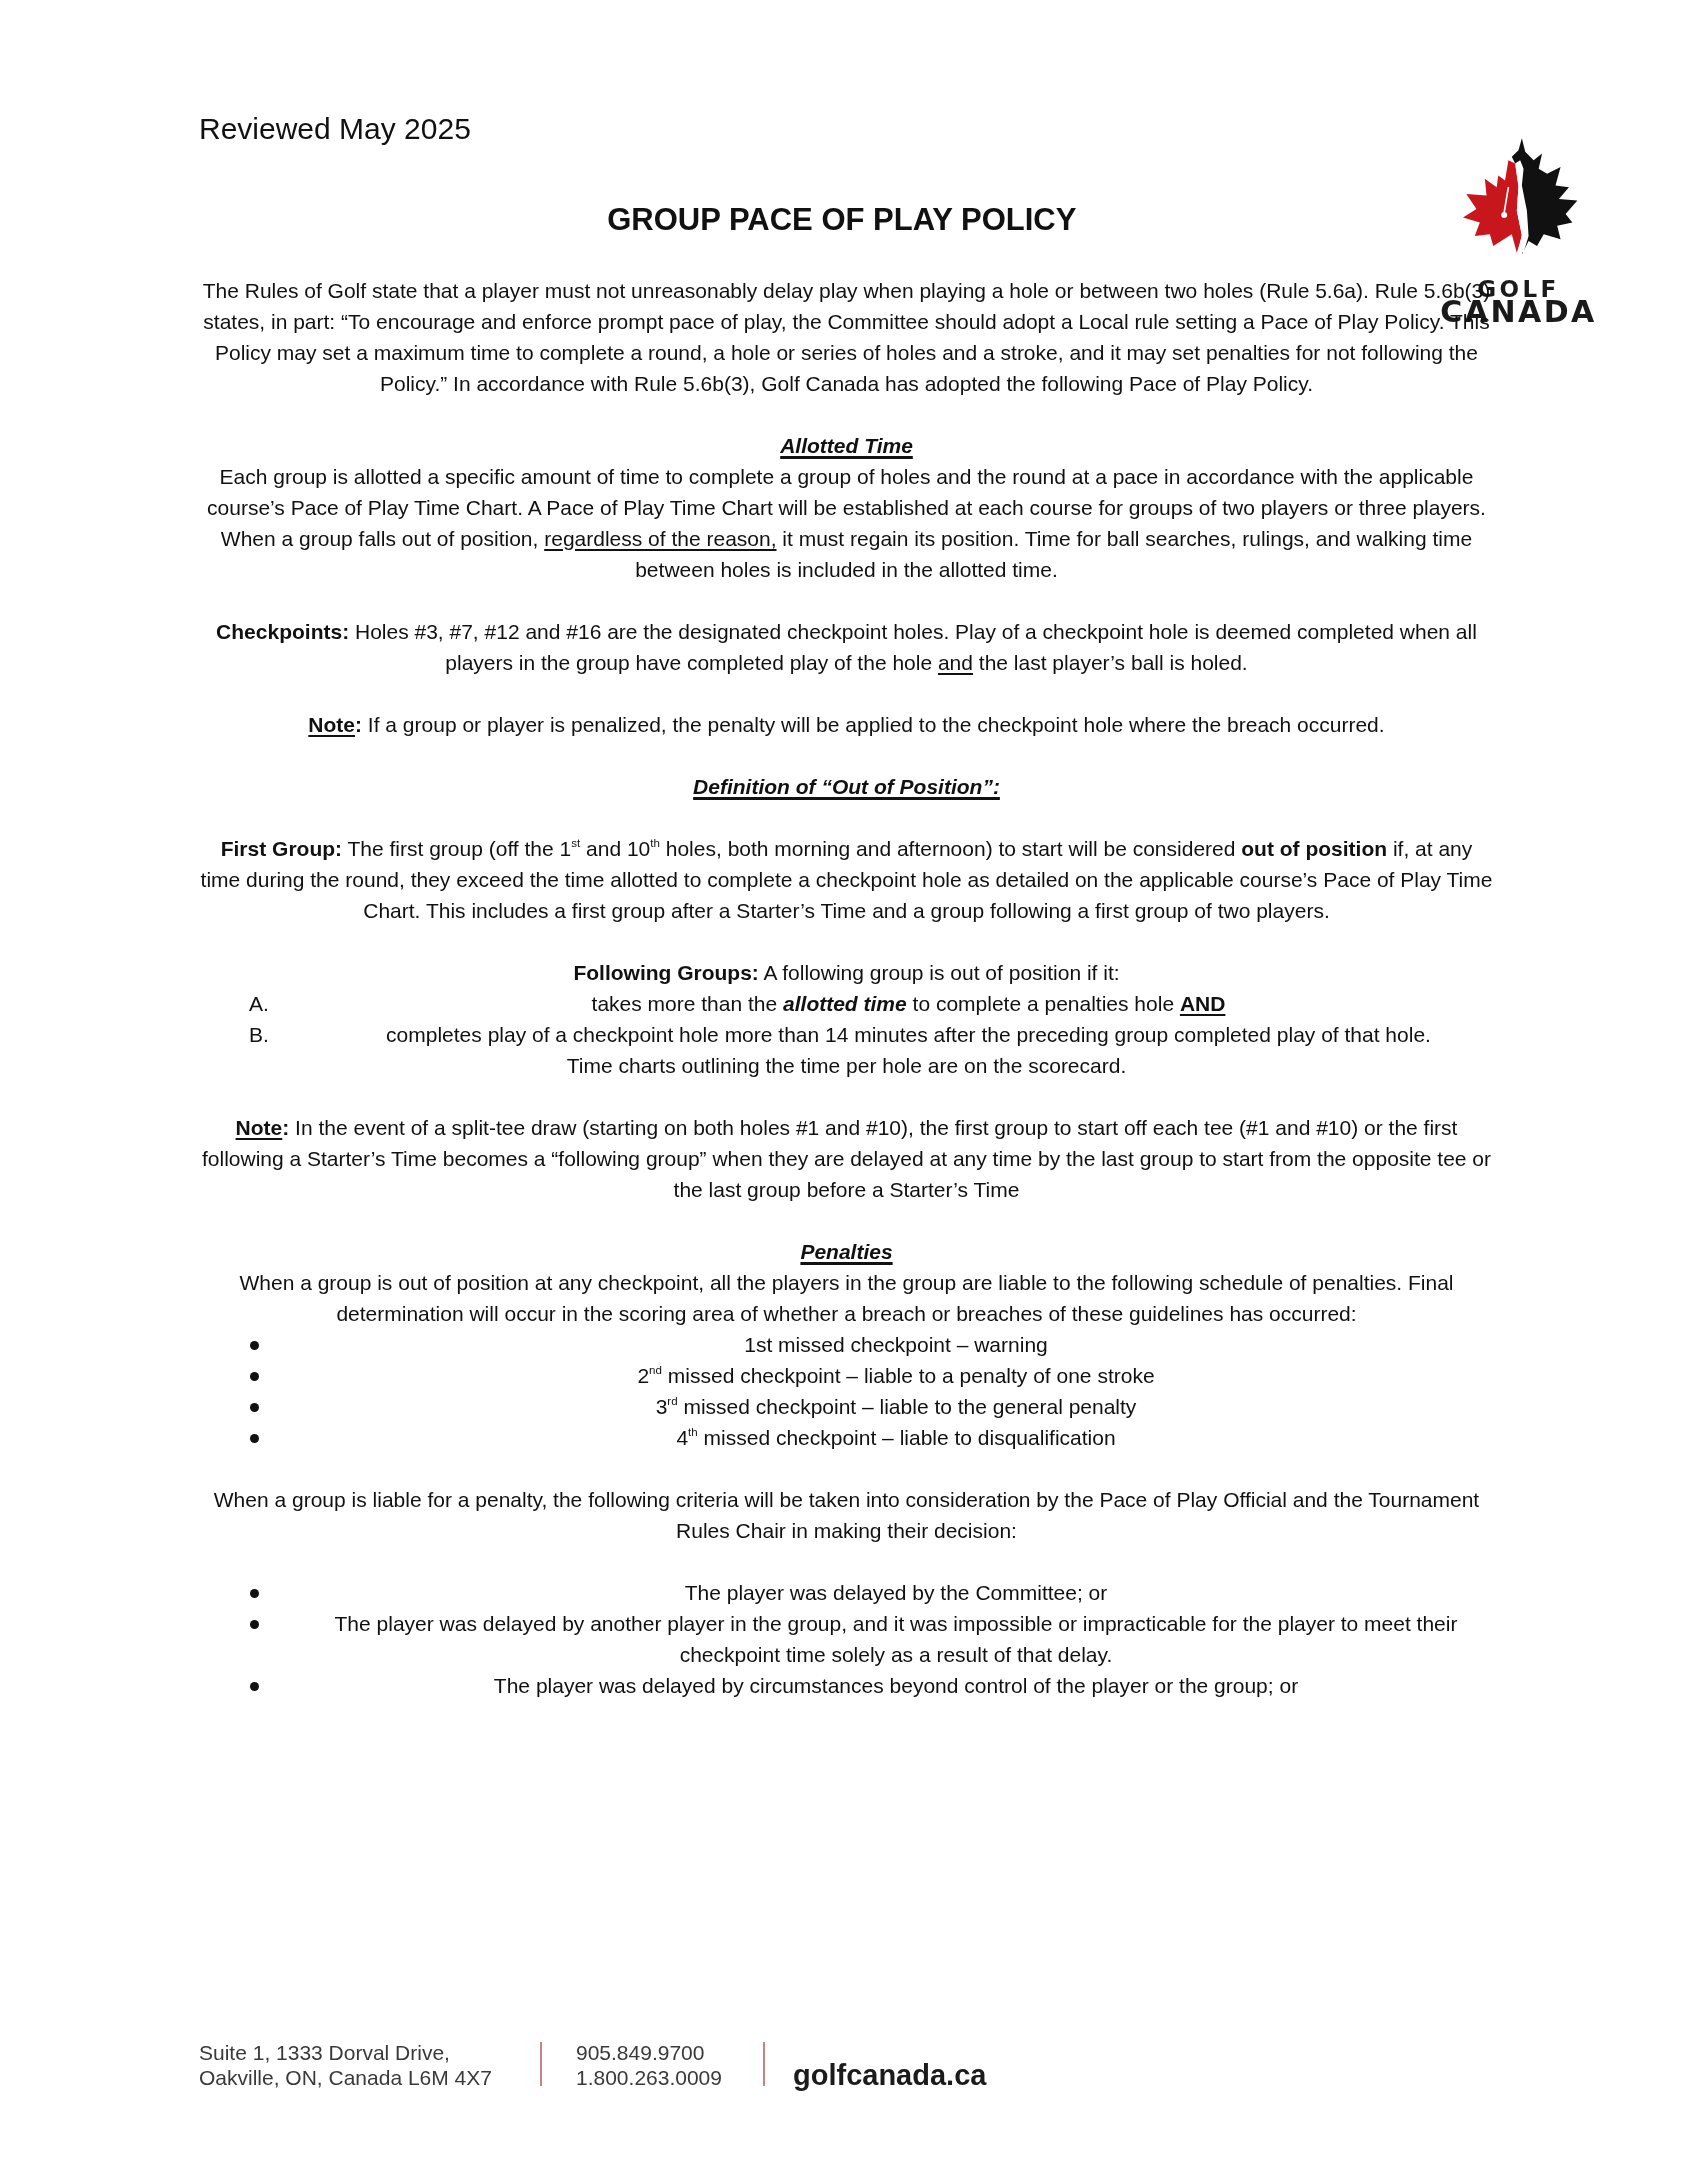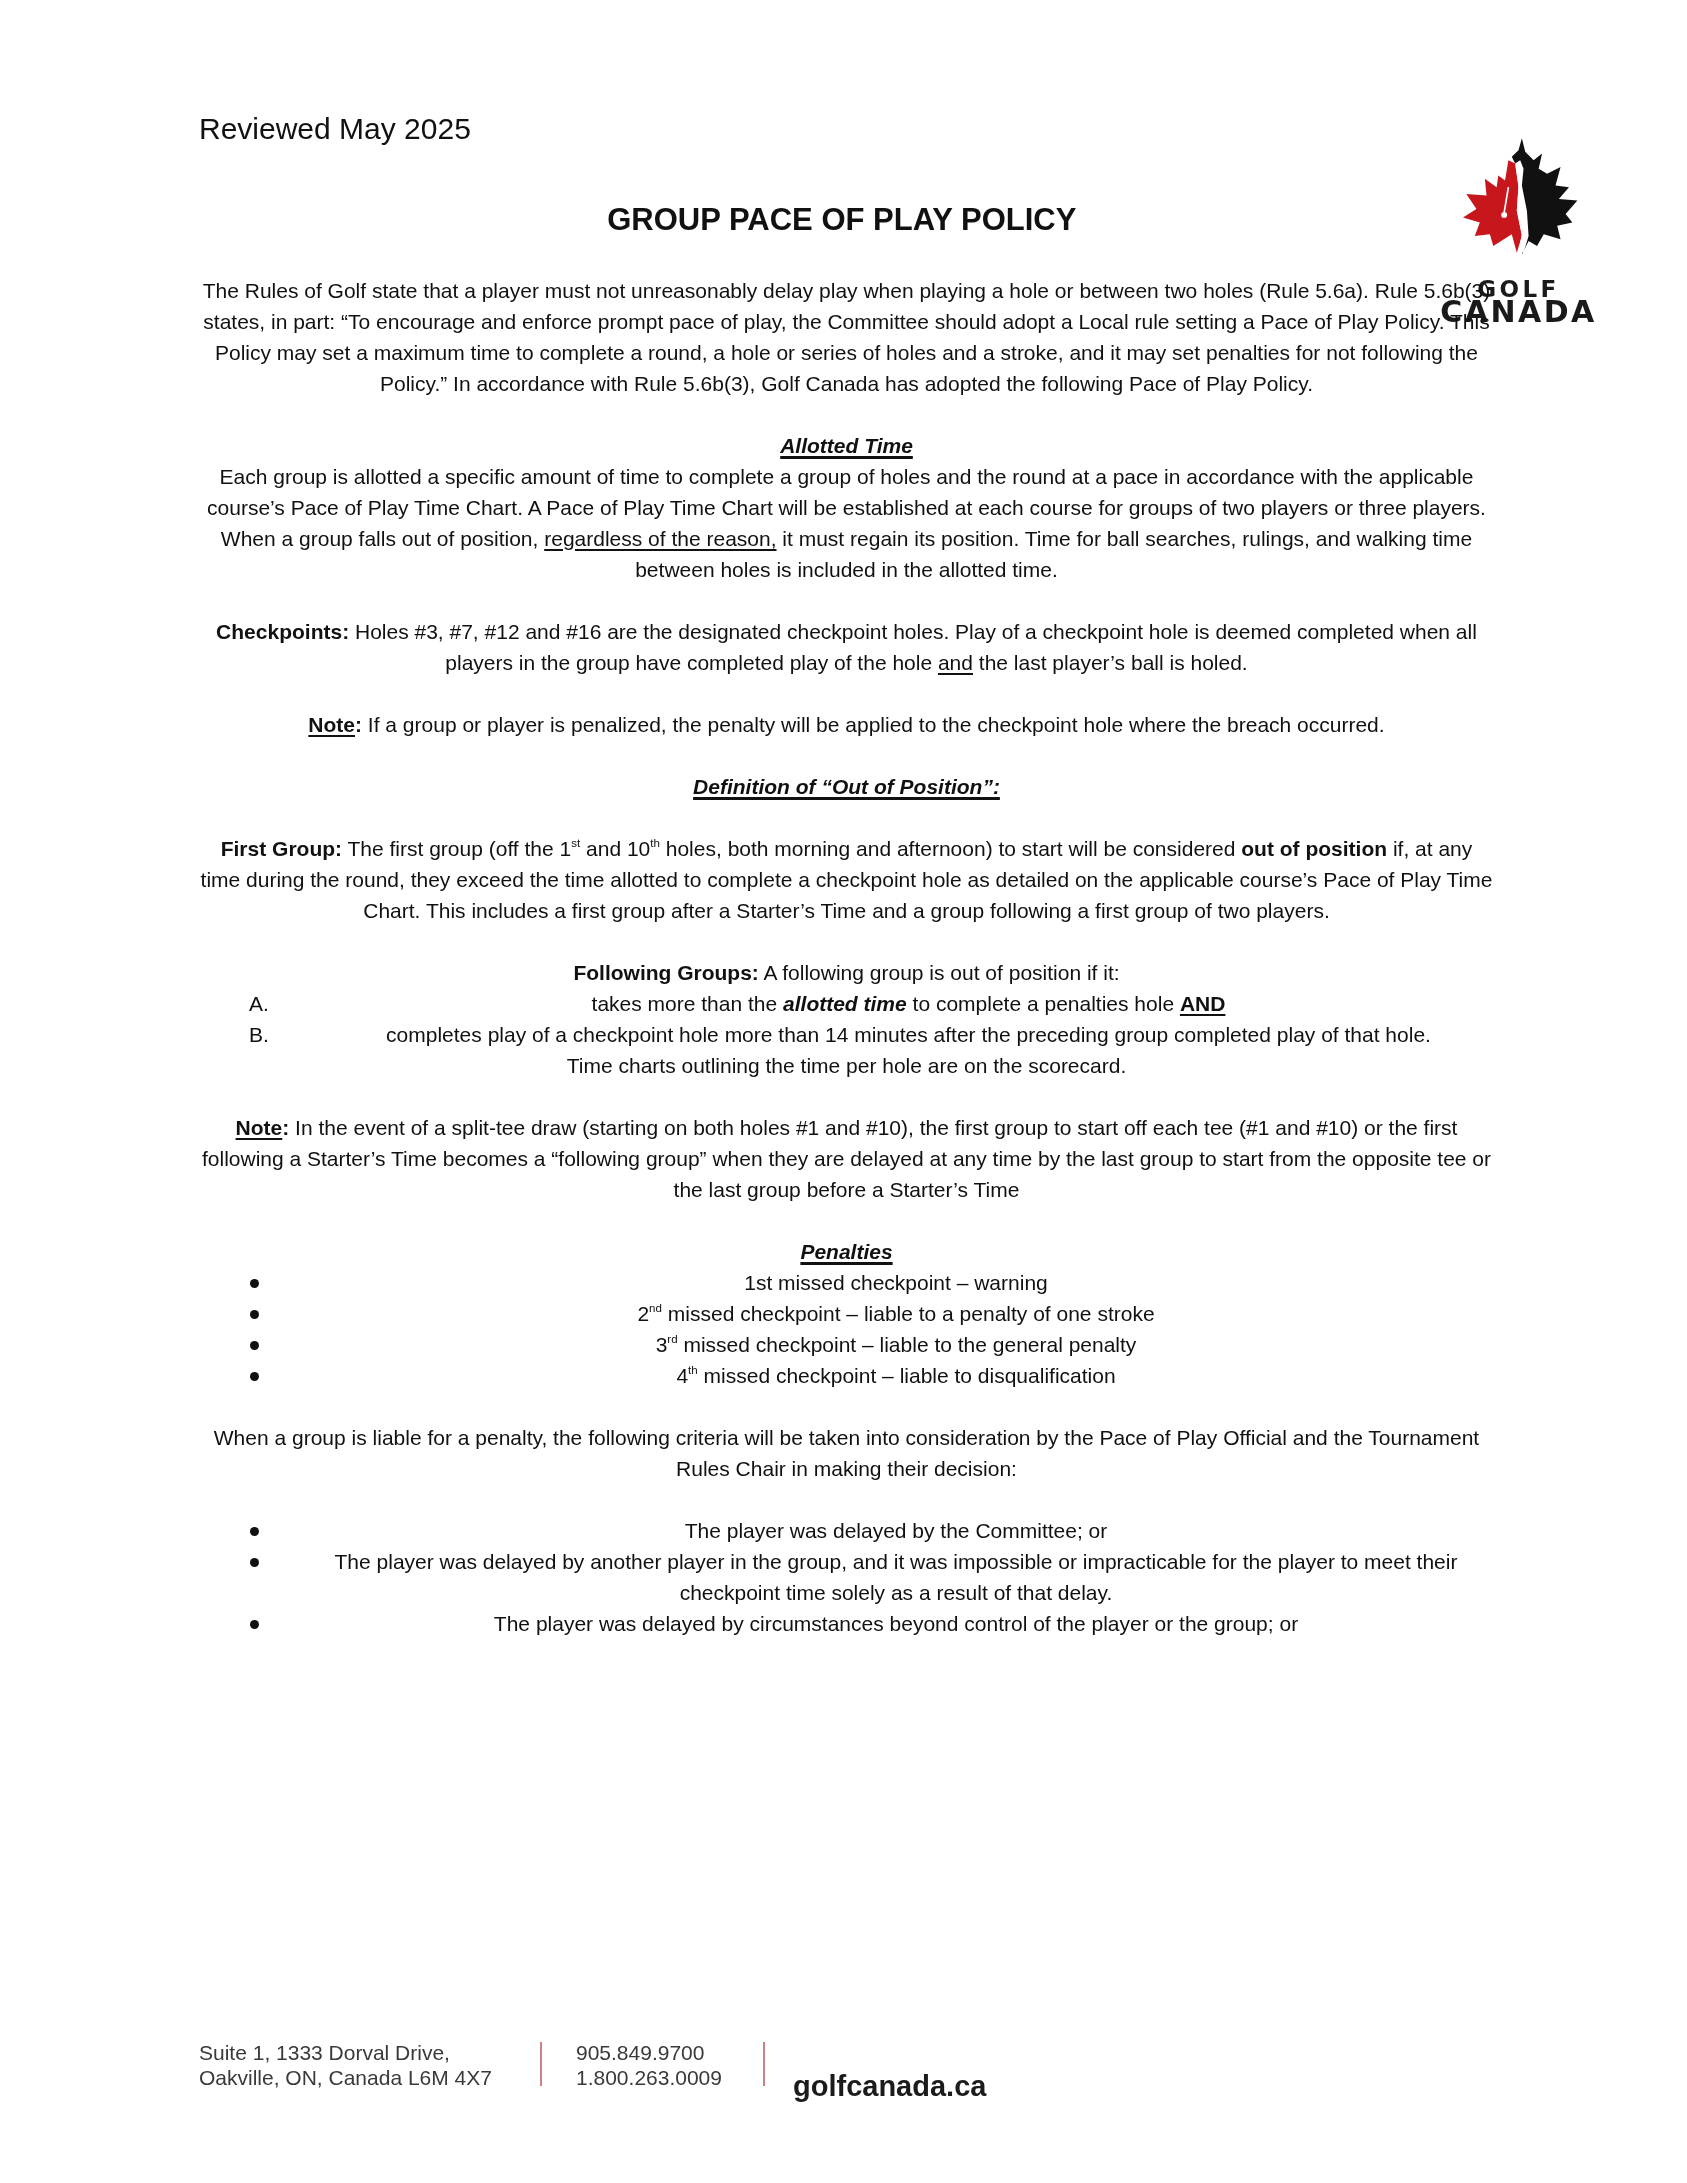--- a/index.html
+++ b/index.html
@@ -30,21 +30,21 @@
   .bullets .dot { position: absolute; left: 51px; top: 11.8px; width: 9.3px; height: 9.3px;
                   border-radius: 50%; background: #111; }
 
   #footer { left: 199px; top: 2040px; height: 51px; width: 844px; color: #3a3a3a; }
   #footer .addr { position: absolute; left: 0; top: 0; font-size: 21px; line-height: 25px; }
   #footer .phones { position: absolute; left: 377px; top: 0; font-size: 21px; line-height: 25px; }
   #footer .divider { position: absolute; top: 1.7px; width: 1.7px; height: 44px; background: #c9828a; }
   #footer .d1 { left: 341px; }
   #footer .d2 { left: 564px; }
   #footer .web { position: absolute; left: 594px; top: 18.6px; font-size: 29px; font-weight: bold;
-                 color: #1b1b1b; line-height: 32px; margin-top: 11px; }
+                 color: #1b1b1b; line-height: 32px; }
 </style>
 </head>
 <body>
 
 <div class="abs" id="reviewed">Reviewed May 2025</div>
 <div class="abs" id="title">GROUP PACE OF PLAY POLICY</div>
 
 <div class="abs" id="logo">
   <svg width="169" height="143" viewBox="0 0 200 170">
 
@@ -85,20 +85,21 @@
     <li><span class="letter">A.</span><span>takes more than the </span><b><i>allotted time</i></b><span> to complete a penalties hole </span><b><u>AND</u></b></li>
     <li><span class="letter">B.</span><span>completes play of a checkpoint hole more than 14 minutes after the preceding group completed play of that hole.</span></li>
   </ul>
   <p>Time charts outlining the time per hole are on the scorecard.</p>
   <div class="gap"></div>
 
   <p><b><u>Note</u><span>:</span></b><span> In the event of a split-tee draw (starting on both holes #1 and #10), the first group to start off each tee (#1 and #10) or the first following a Starter’s Time becomes a “following group” when they are delayed at any time by the last group to start from the opposite tee or the last group before a Starter’s Time</span></p>
   <div class="gap"></div>
 
   <p><span class="h-sec">Penalties</span></p>
+  <p>When a group is out of position at any checkpoint, all the players in the group are liable to the following schedule of penalties. Final determination will occur in the scoring area of whether a breach or breaches of these guidelines has occurred:</p>
   <ul class="bullets">
     <li><span class="dot"></span><span>1st</span><sup></sup><span> missed checkpoint – warning</span></li>
     <li><span class="dot"></span><span>2</span><sup>nd</sup><span> missed checkpoint – liable to a penalty of one stroke</span></li>
     <li><span class="dot"></span><span>3</span><sup>rd</sup><span> missed checkpoint – liable to the general penalty</span></li>
     <li><span class="dot"></span><span>4</span><sup>th</sup><span> missed checkpoint – liable to disqualification</span></li>
   </ul>
   <div class="gap"></div>
 
   <p>When a group is liable for a penalty, the following criteria will be taken into consideration by the Pace of Play Official and the Tournament Rules Chair in making their decision:</p>
   <div class="gap"></div>

